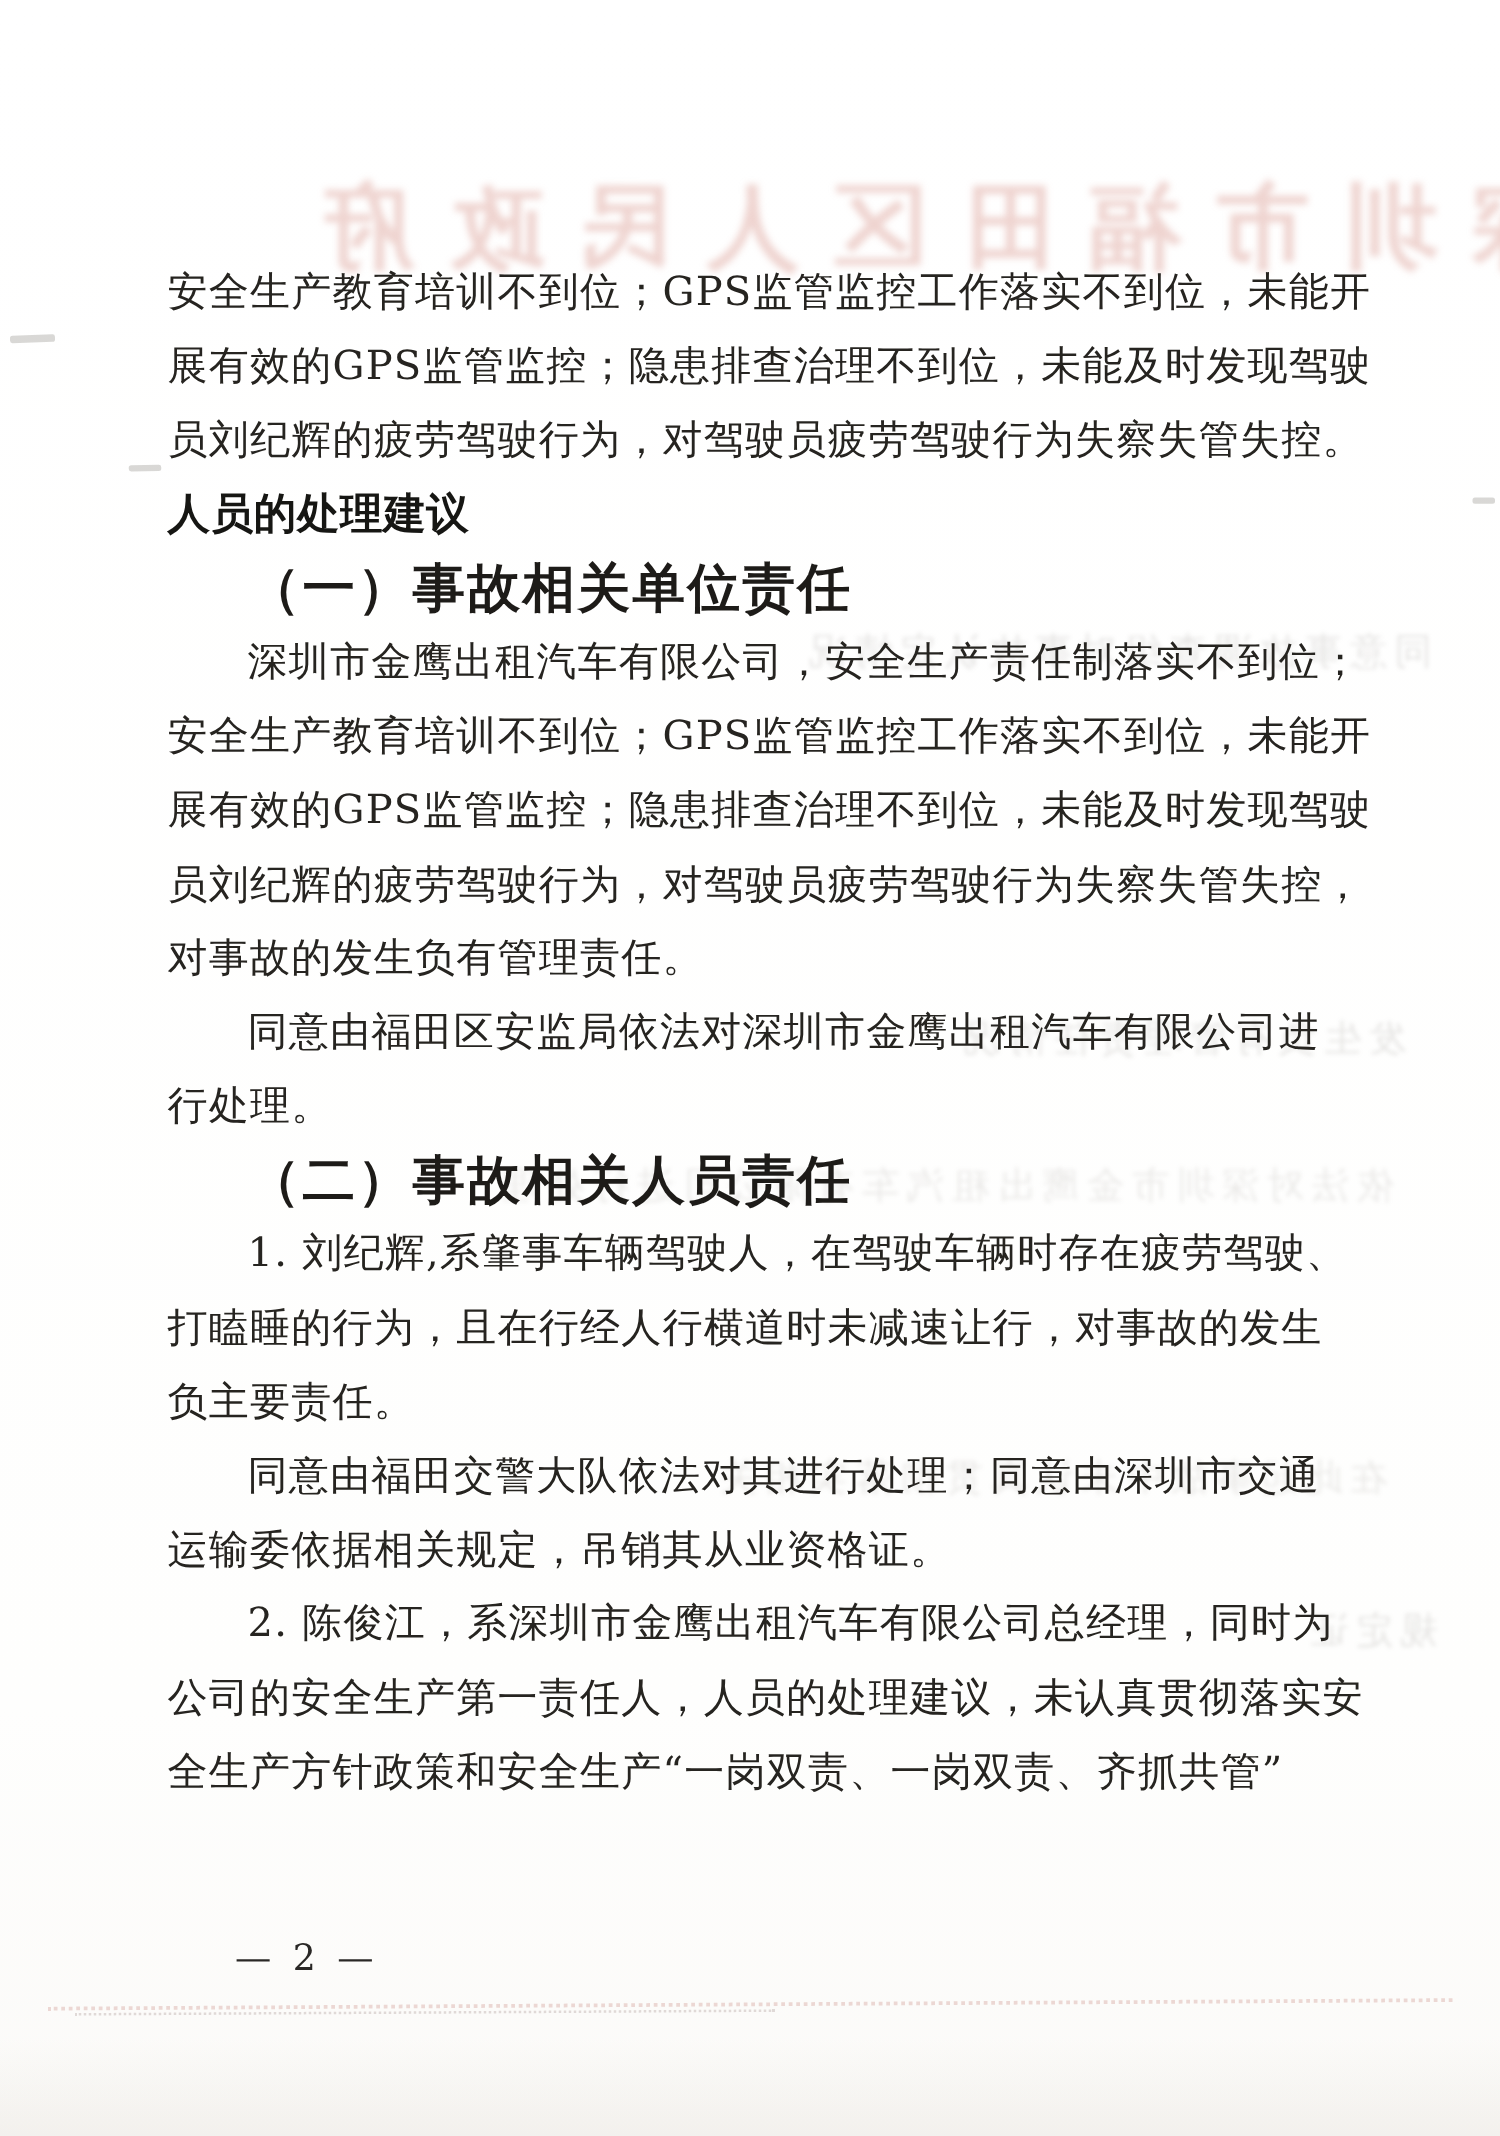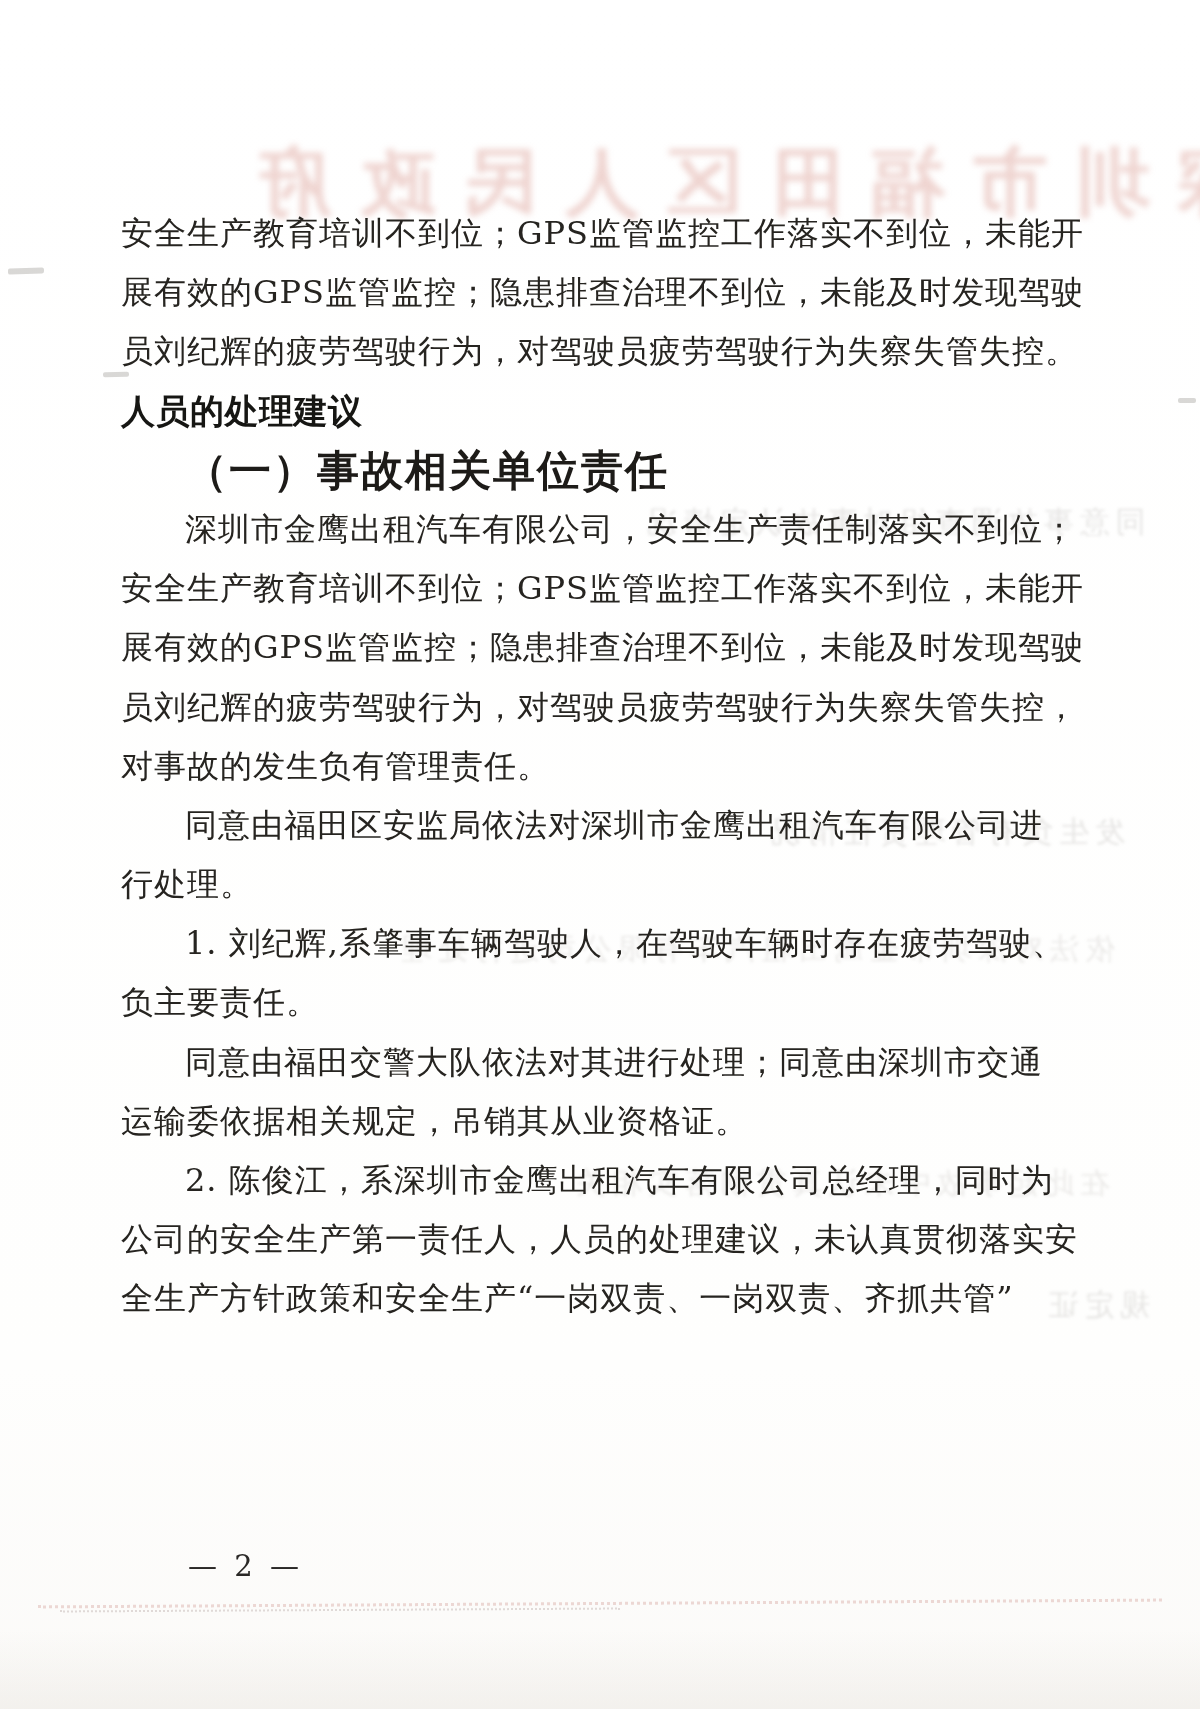--- a/index.html
+++ b/index.html
@@ -42,21 +42,21 @@
   .smudge.s3{left:255px;top:932px;width:860px;height:36px;color:rgba(95,88,80,0.12);}
   .smudge.s4{left:350px;top:1166px;width:760px;height:36px;color:rgba(95,88,80,0.12);}
   .smudge.s5{left:1000px;top:1288px;width:150px;height:34px;}
   
   .tick{position:absolute;background:rgba(120,115,108,0.28);border-radius:2px;}
   .tick.t1{left:8px;top:268px;width:36px;height:6px;transform:rotate(-2deg);}
   .tick.t2{left:103px;top:372px;width:26px;height:5px;transform:rotate(-1deg);}
   .tick.t3{left:1178px;top:398px;width:18px;height:5px;}
   
   .textblock{
-    position:absolute;left:121px;top:204px;width:934px;
+    position:absolute;left:134px;top:204px;width:934px;
     color:#262420;
   }
   .line{
     height:59.2px;line-height:59.2px;
     font-size:32px;white-space:nowrap;letter-spacing:1px;
   }
   .line.indent{text-indent:64px;}
   .line.heading{
     font-family:"DejaVu Sans","Liberation Sans",sans-serif;
     font-weight:700;font-size:34px;letter-spacing:0.5px;color:#161613;
@@ -104,21 +104,23 @@
       <div class="line body">员刘纪辉的疲劳驾驶行为，对驾驶员疲劳驾驶行为失察失管失控。</div>
       <div class="line heading">人员的处理建议</div>
       <div class="line subheading indent">（一）事故相关单位责任</div>
       <div class="line body indent">深圳市金鹰出租汽车有限公司，安全生产责任制落实不到位；</div>
       <div class="line body">安全生产教育培训不到位；GPS监管监控工作落实不到位，未能开</div>
       <div class="line body">展有效的GPS监管监控；隐患排查治理不到位，未能及时发现驾驶</div>
       <div class="line body">员刘纪辉的疲劳驾驶行为，对驾驶员疲劳驾驶行为失察失管失控，</div>
       <div class="line body">对事故的发生负有管理责任。</div>
       <div class="line body indent">同意由福田区安监局依法对深圳市金鹰出租汽车有限公司进</div>
       <div class="line body">行处理。</div>
+      <div class="line subheading indent">（二）事故相关人员责任</div>
       <div class="line body indent">1. 刘纪辉,系肇事车辆驾驶人，在驾驶车辆时存在疲劳驾驶、</div>
+      <div class="line body">打瞌睡的行为，且在行经人行横道时未减速让行，对事故的发生</div>
       <div class="line body">负主要责任。</div>
       <div class="line body indent">同意由福田交警大队依法对其进行处理；同意由深圳市交通</div>
       <div class="line body">运输委依据相关规定，吊销其从业资格证。</div>
       <div class="line body indent">2. 陈俊江，系深圳市金鹰出租汽车有限公司总经理，同时为</div>
       <div class="line body">公司的安全生产第一责任人，人员的处理建议，未认真贯彻落实安</div>
       <div class="line body">全生产方针政策和安全生产“一岗双责、一岗双责、齐抓共管”</div>
     </main>
 
   <div class="pageno">— 2 —</div>
 

